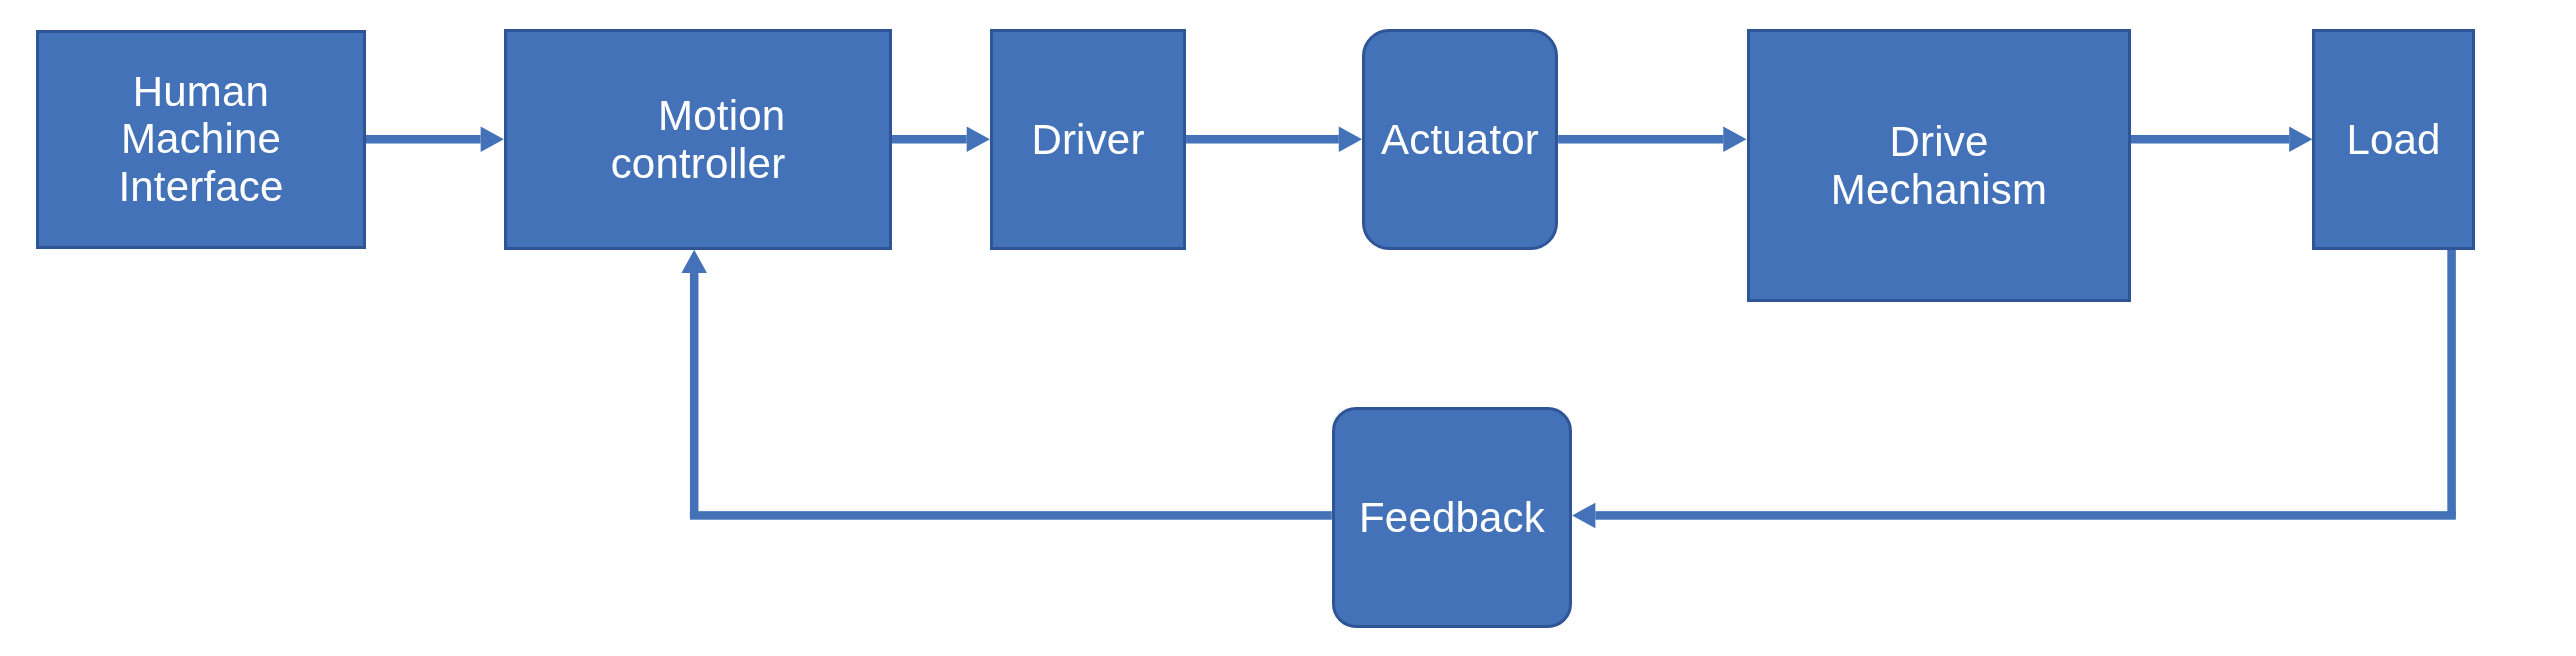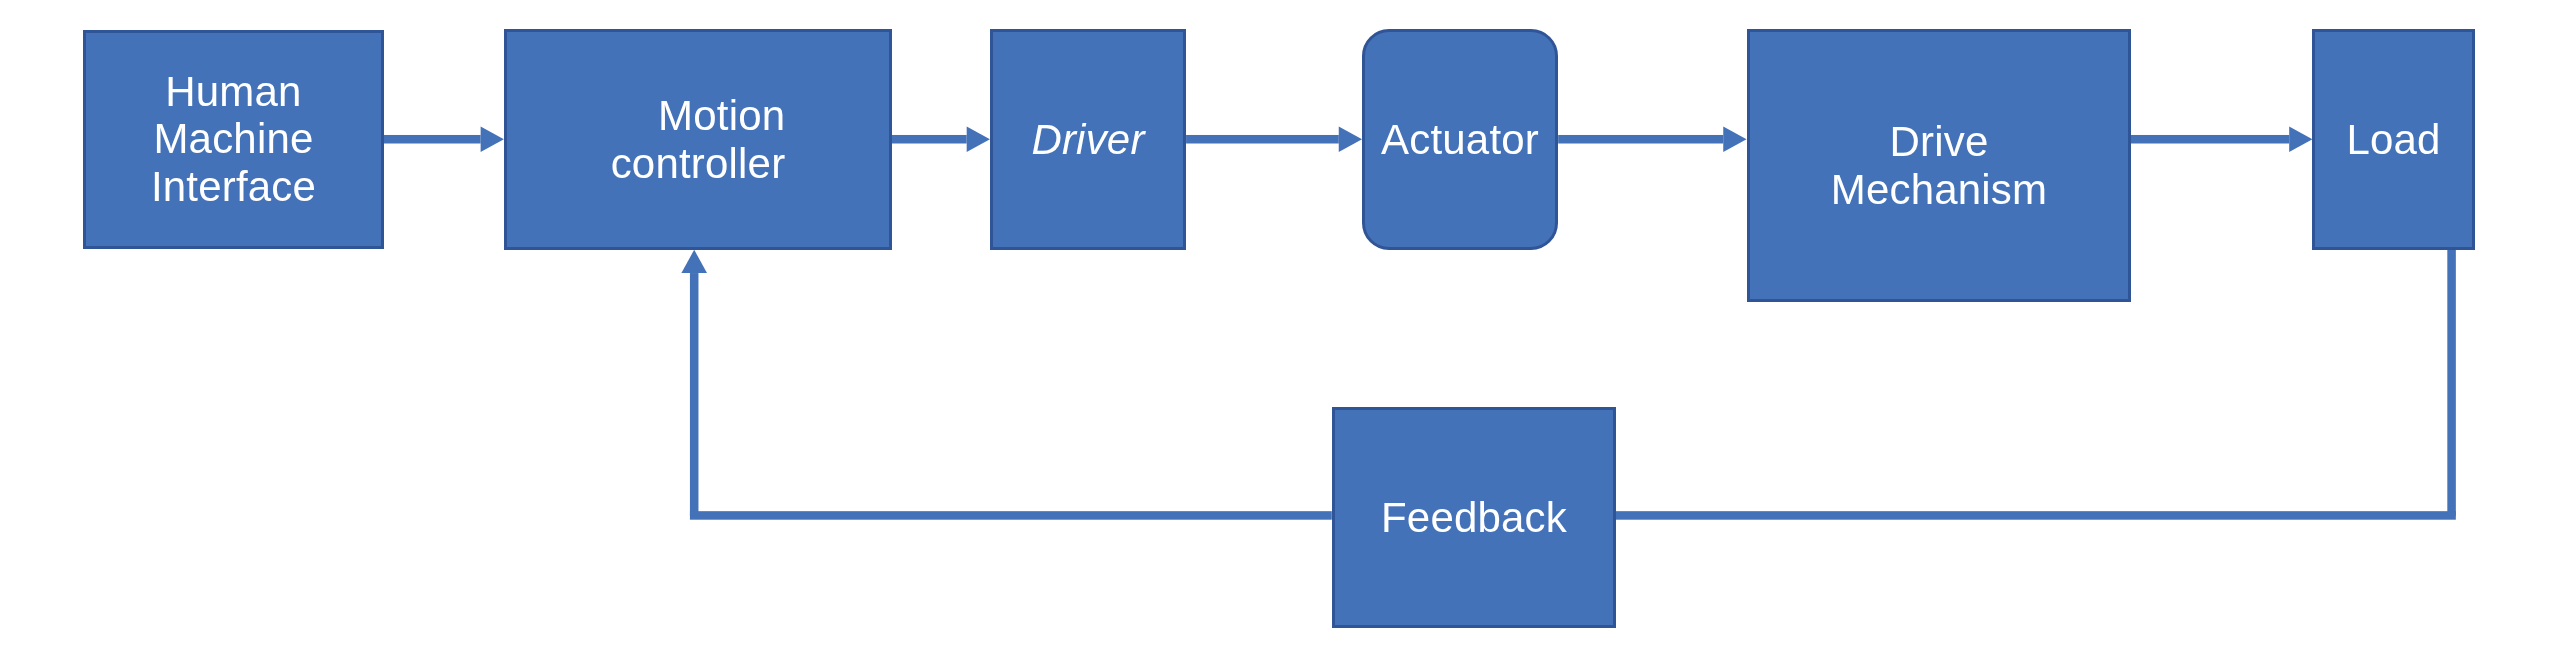--- a/index.html
+++ b/index.html
@@ -82,46 +82,46 @@
     </g>
 
     <g>
       <rect x="890" y="659" width="828" height="11" fill="#4472B8"></rect>
       <rect x="890" y="352" width="11" height="313" fill="#4472B8"></rect>
       <polygon points="879,352 895.5,322 912,352" fill="#4472B8"></polygon>
     </g>
 
   </svg>
 
-  <div class="node" style="left:36px; top:29.5px; width:301px; height:219px;margin-left:47px;">
+  <div class="node" style="left:36px; top:29.5px; width:330px; height:219px;">
     <span>Human
 Machine
 Interface</span>
   </div>
 
   <div class="node" style="left:504px; top:29px; width:388px; height:221px;text-align:right;">
     <span>Motion
 controller</span>
   </div>
 
-  <div class="node" style="left:990px; top:29px; width:196px; height:221px;font-style:italic;">
+  <div class="node" style="left:990px; top:29px; width:196px; height:221px;">
     <span>Driver</span>
   </div>
 
   <div class="node" style="left:1362px; top:29px; width:196px; height:221px;border-radius:27px;">
     <span>Actuator</span>
   </div>
 
   <div class="node" style="left:1747px; top:29px; width:384px; height:273px;">
     <span>Drive
 Mechanism</span>
   </div>
 
   <div class="node" style="left:2312px; top:29px; width:163px; height:221px;">
     <span>Load</span>
   </div>
 
-  <div class="node" style="left:1332px; top:407px; width:284px; height:221px;">
+  <div class="node" style="left:1332px; top:407px; width:240px; height:221px;border-radius:24px;">
     <span>Feedback</span>
   </div>
 
 </div>
 
 
 </body></html>

